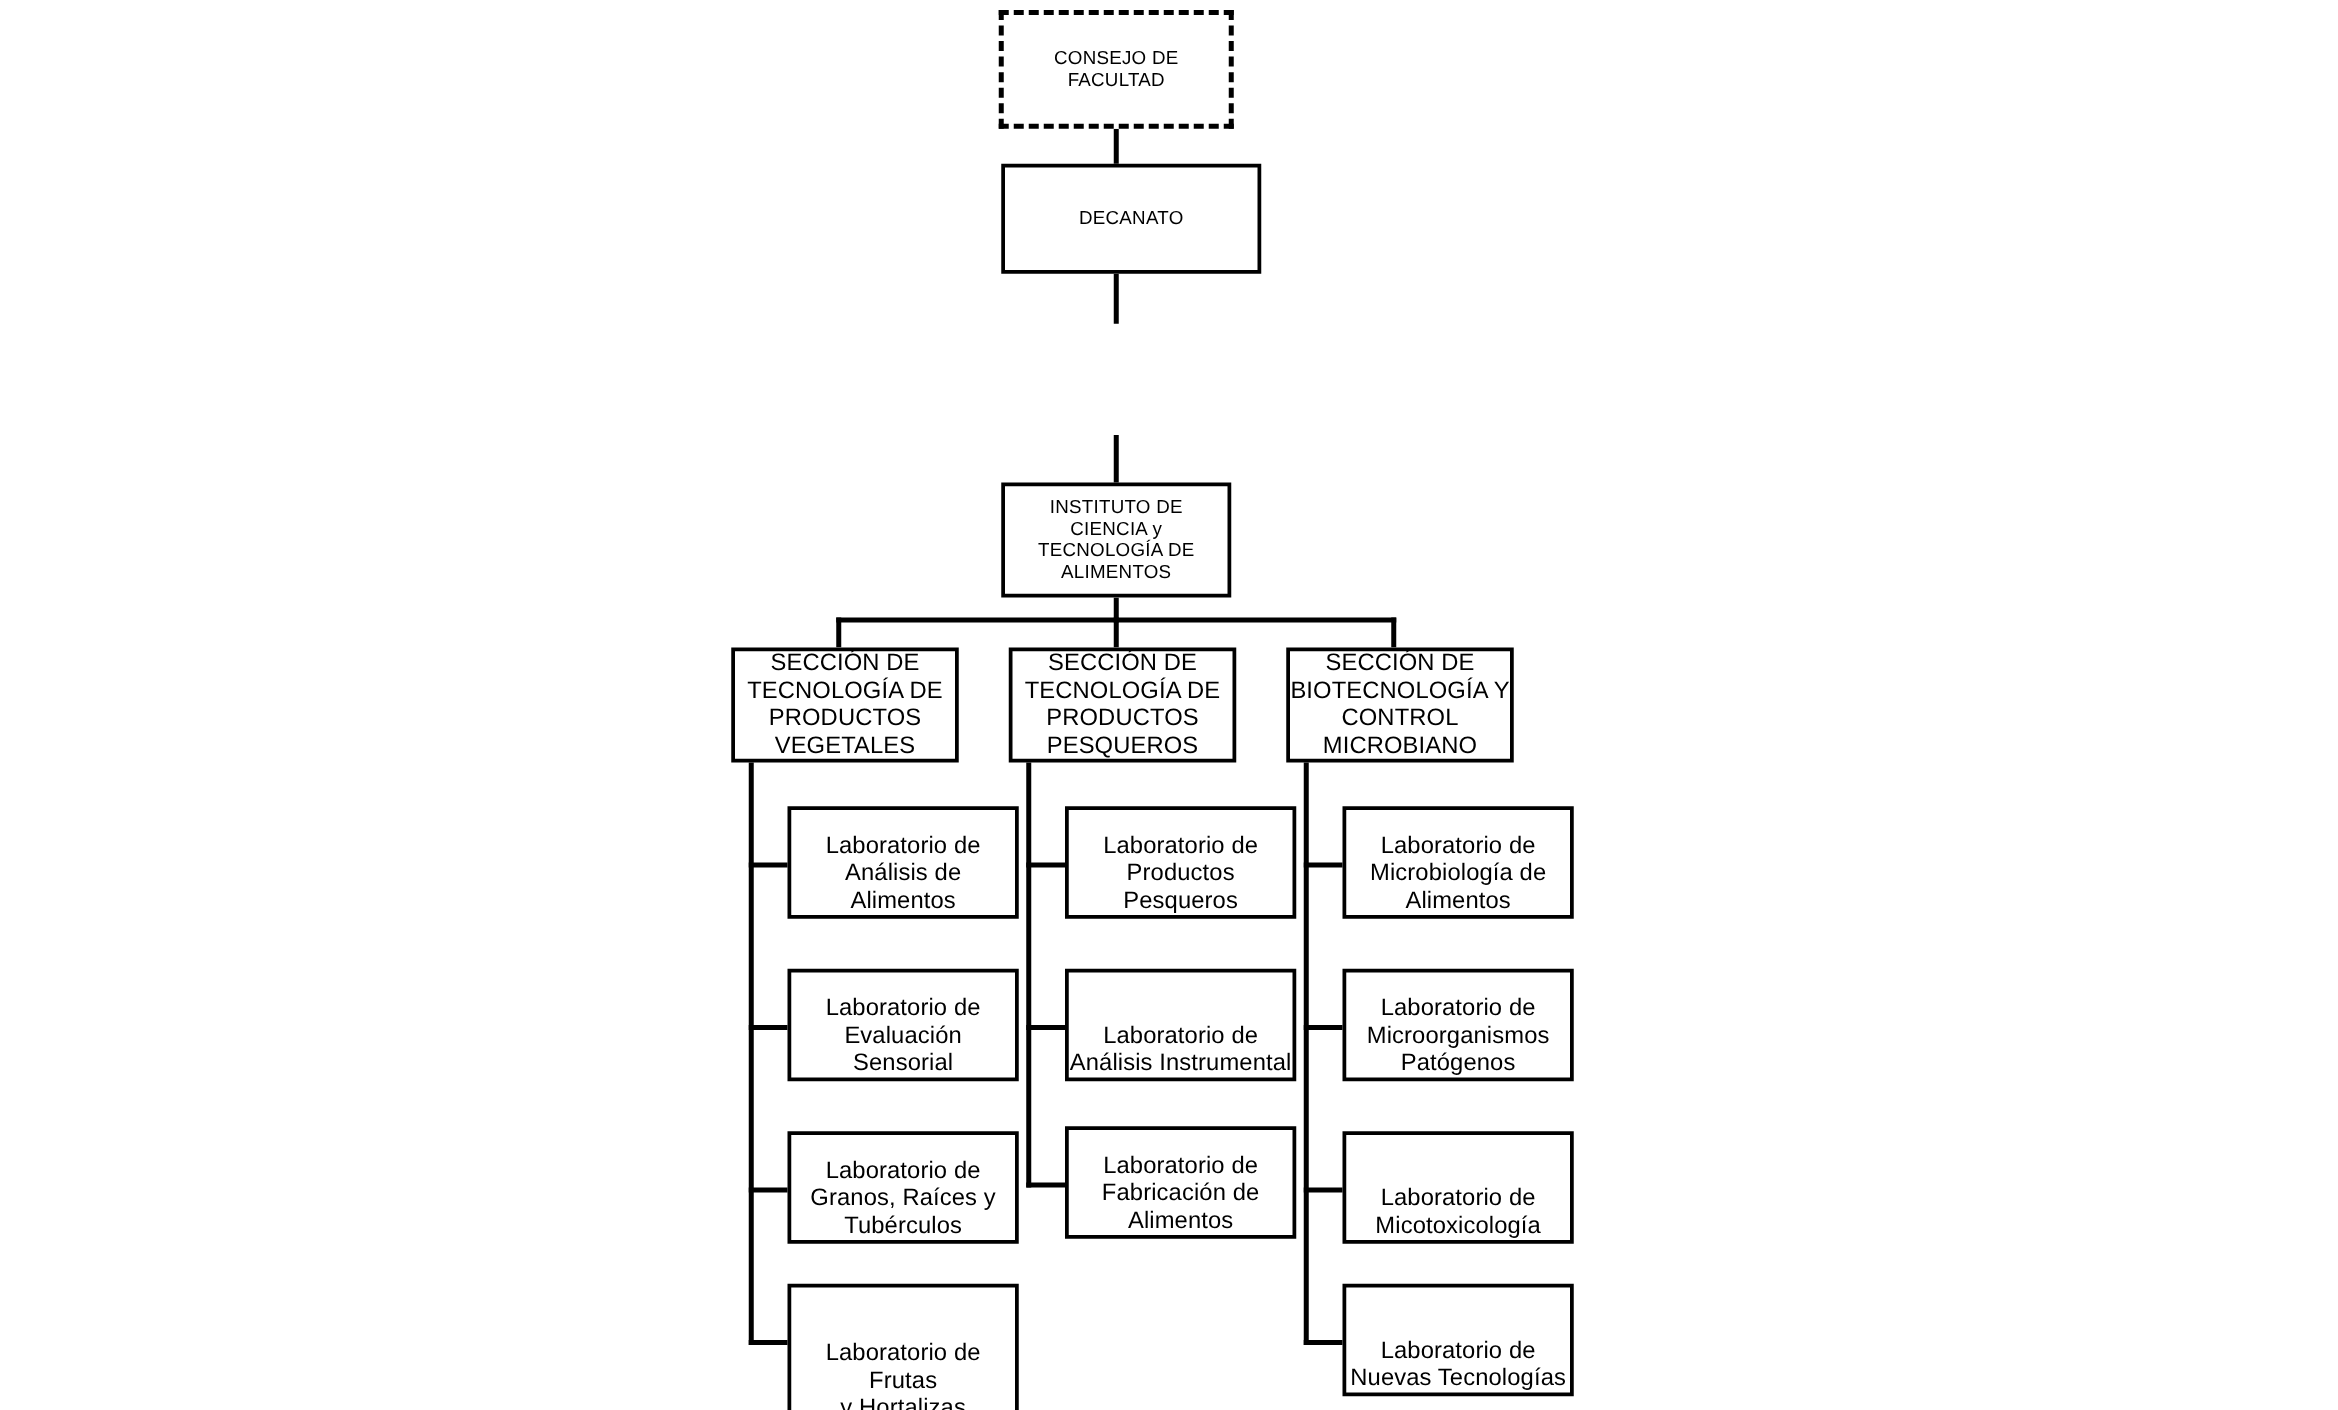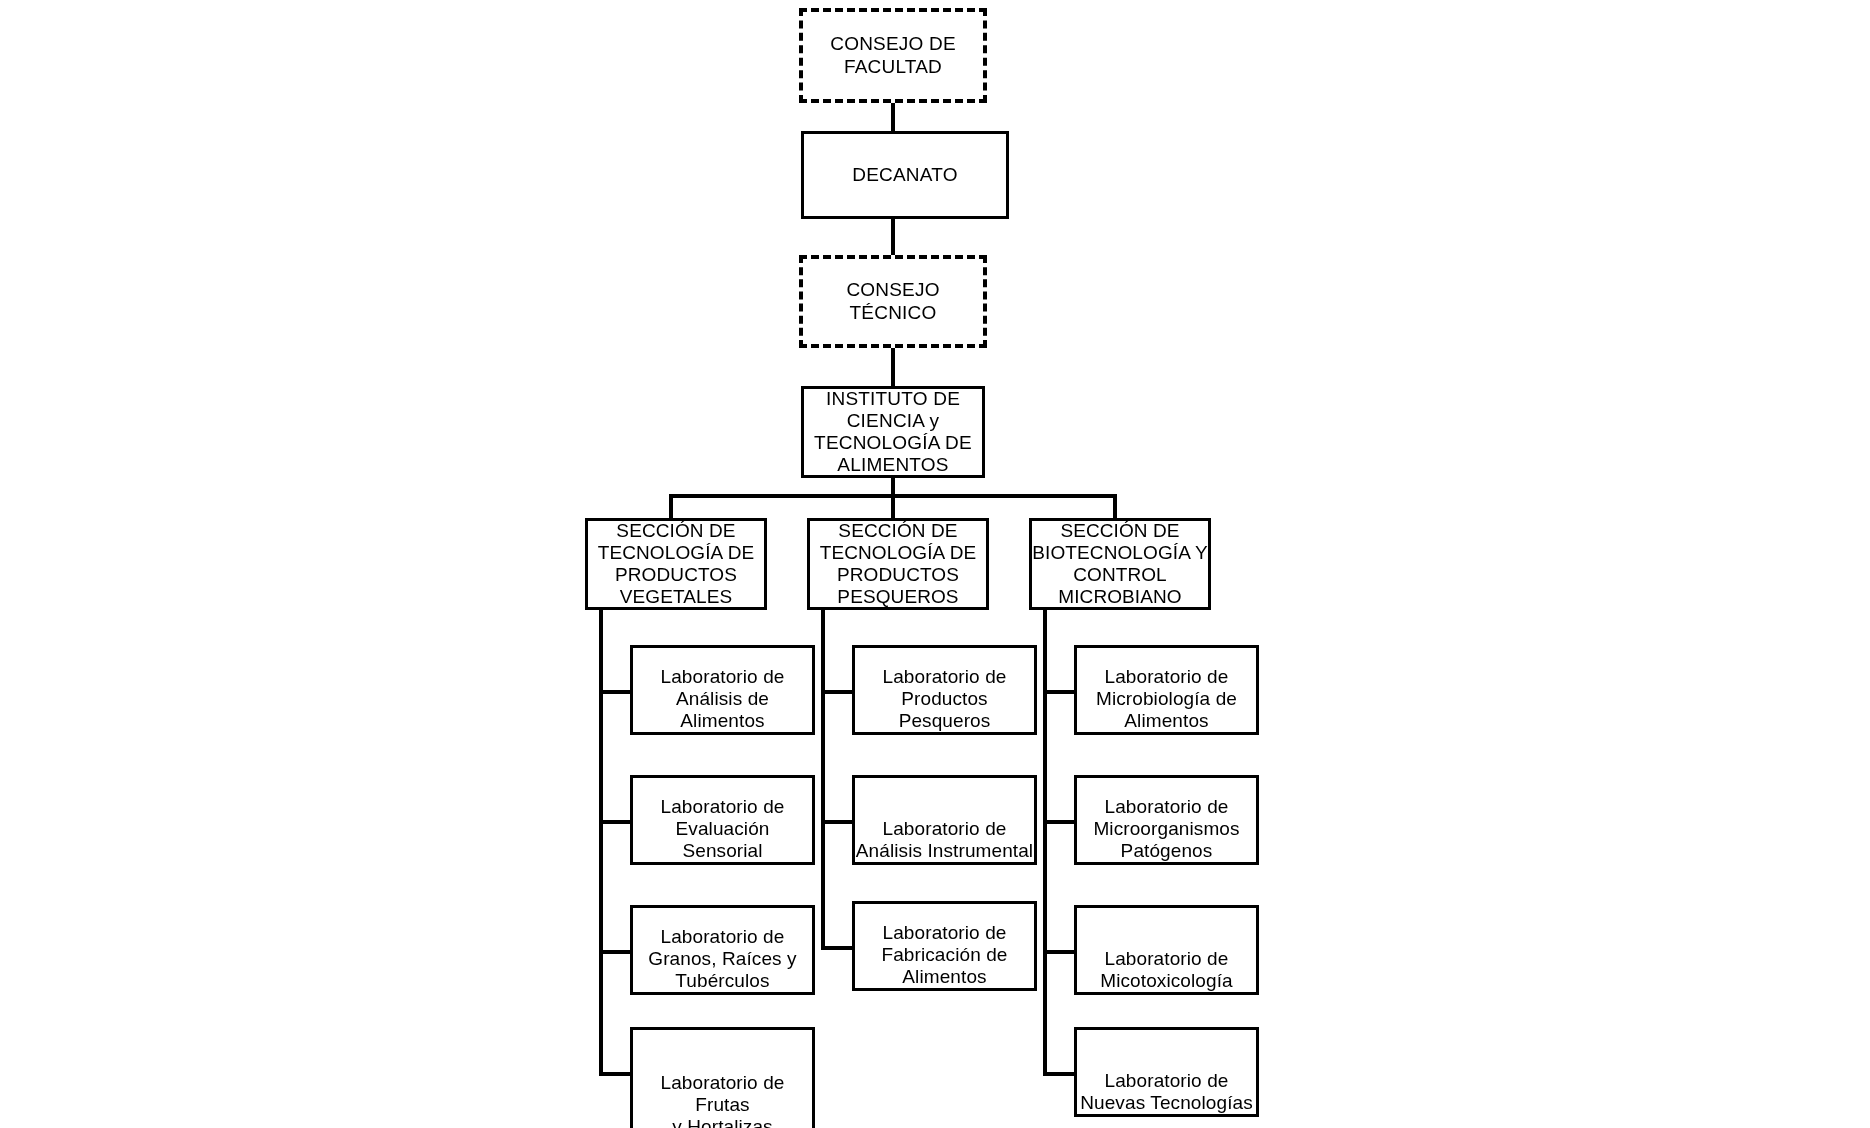--- a/index.html
+++ b/index.html
@@ -32,21 +32,21 @@
     line-height: 1.16;
     white-space: pre-line;
   }
   .solid {
     border: 3px solid #000000;
   }
   .dashed {
     border: 4px dashed #000000;
   }
   .top-node {
-    font-size: 19px;
+    font-size: 15px;
     letter-spacing: 0.2px;
   }
   .section-node {
     font-size: 19px;
     letter-spacing: 0.1px;
   }
   .lab-node {
     font-size: 19px;
     letter-spacing: 0.1px;
     align-items: flex-end;
@@ -96,23 +96,20 @@
 
   <div class="node dashed top-node" style="left:799px; top:8px; width:188px; height:95px;">
     <span class="label">CONSEJO DE
 FACULTAD</span>
   </div>
 
   <div class="node solid top-node" style="left:801px; top:131px; width:208px; height:88px;">
     <span class="label">DECANATO</span>
   </div>
 
-  <div class="node dashed top-node" style="left:799px; top:255px; width:188px; height:93px;">
-    <span class="label">CONSEJO TÉCNICO</span>
-  </div>
 
   <div class="node solid top-node" style="left:801px; top:386px; width:184px; height:92px;justify-content:center;">
     <span class="label">INSTITUTO DE
 CIENCIA y
 TECNOLOGÍA DE
 ALIMENTOS</span>
   </div>
 
   <div class="node solid section-node" style="left:585px; top:518px; width:182px; height:92px;">
     <span class="label">SECCIÓN DE

